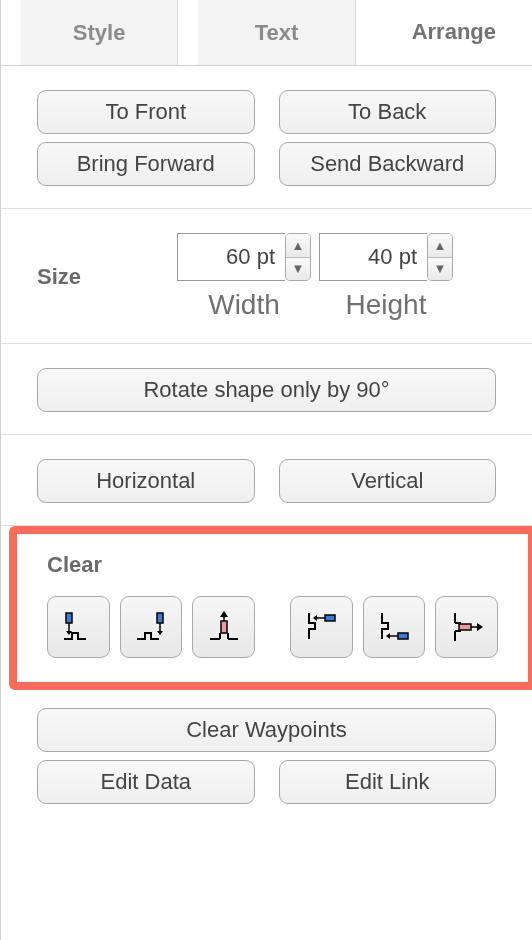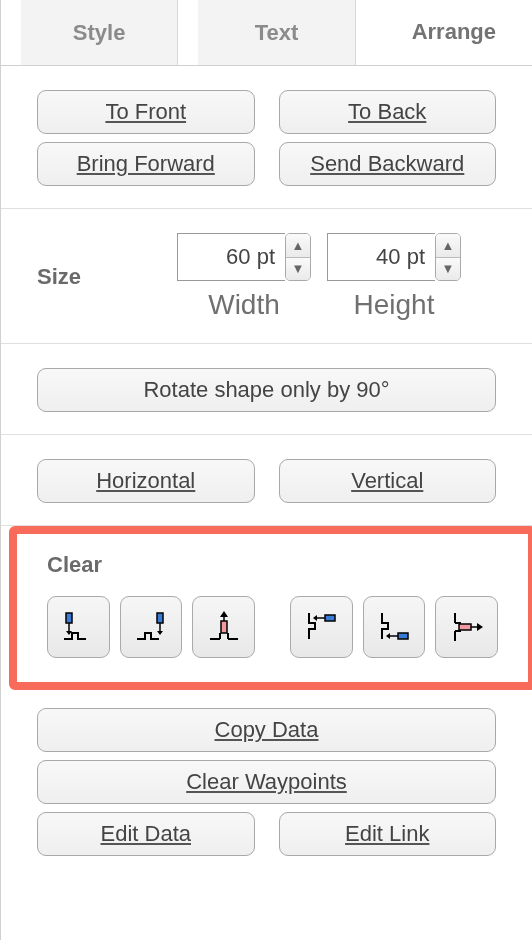--- a/index.html
+++ b/index.html
@@ -48,21 +48,20 @@
   }
   .section-title {
     font-weight: 700;
     color: #6a6a6a;
     margin-bottom: 18px;
     font-size: 22px;
   }
   .btn-row {
     display: flex;
     gap: 24px;
-    text-decoration: underline;
   }
   .btn-row + .btn-row { margin-top: 8px; }
   .btn {
     flex: 1;
     height: 44px;
     background: linear-gradient(#f8f8f8,#efefef);
     border: 1px solid #a8a8a8;
     border-radius: 9px;
     font-size: 22px;
     color: #444;
@@ -78,21 +77,21 @@
     align-items: center;
     gap: 20px;
   }
   .size-label {
     font-weight: 700;
     color: #6a6a6a;
     width: 120px;
   }
   .size-inputs {
     display: flex;
-    gap: 16px;
+    gap: 8px;
     flex: 1;
   }
   .num-wrap {
     display: flex;
     flex-direction: column;
     align-items: center;
     gap: 8px;
   }
   .num-group {
     display: flex;
@@ -303,25 +302,20 @@
           <polygon points="34,18 28,14 28,22" fill="#000"></polygon>
           <path d="M6 4 v10 M6 22 v10 M6 14 h6 M6 22 h6" fill="none" stroke="#000" stroke-width="2"></path>
         </svg>
       </button>
     </div>
   </div>
 
   <div class="section last">
     <div class="btn-row">
       <button class="btn btn-full">
-        <span>Copy Data</span>
-      </button>
-    </div>
-    <div class="btn-row">
-      <button class="btn btn-full">
         <span>Clear Waypoints</span>
       </button>
     </div>
     <div class="btn-row">
       <button class="btn">
         <span>Edit Data</span>
       </button>
       <button class="btn">
         <span>Edit Link</span>
       </button>

